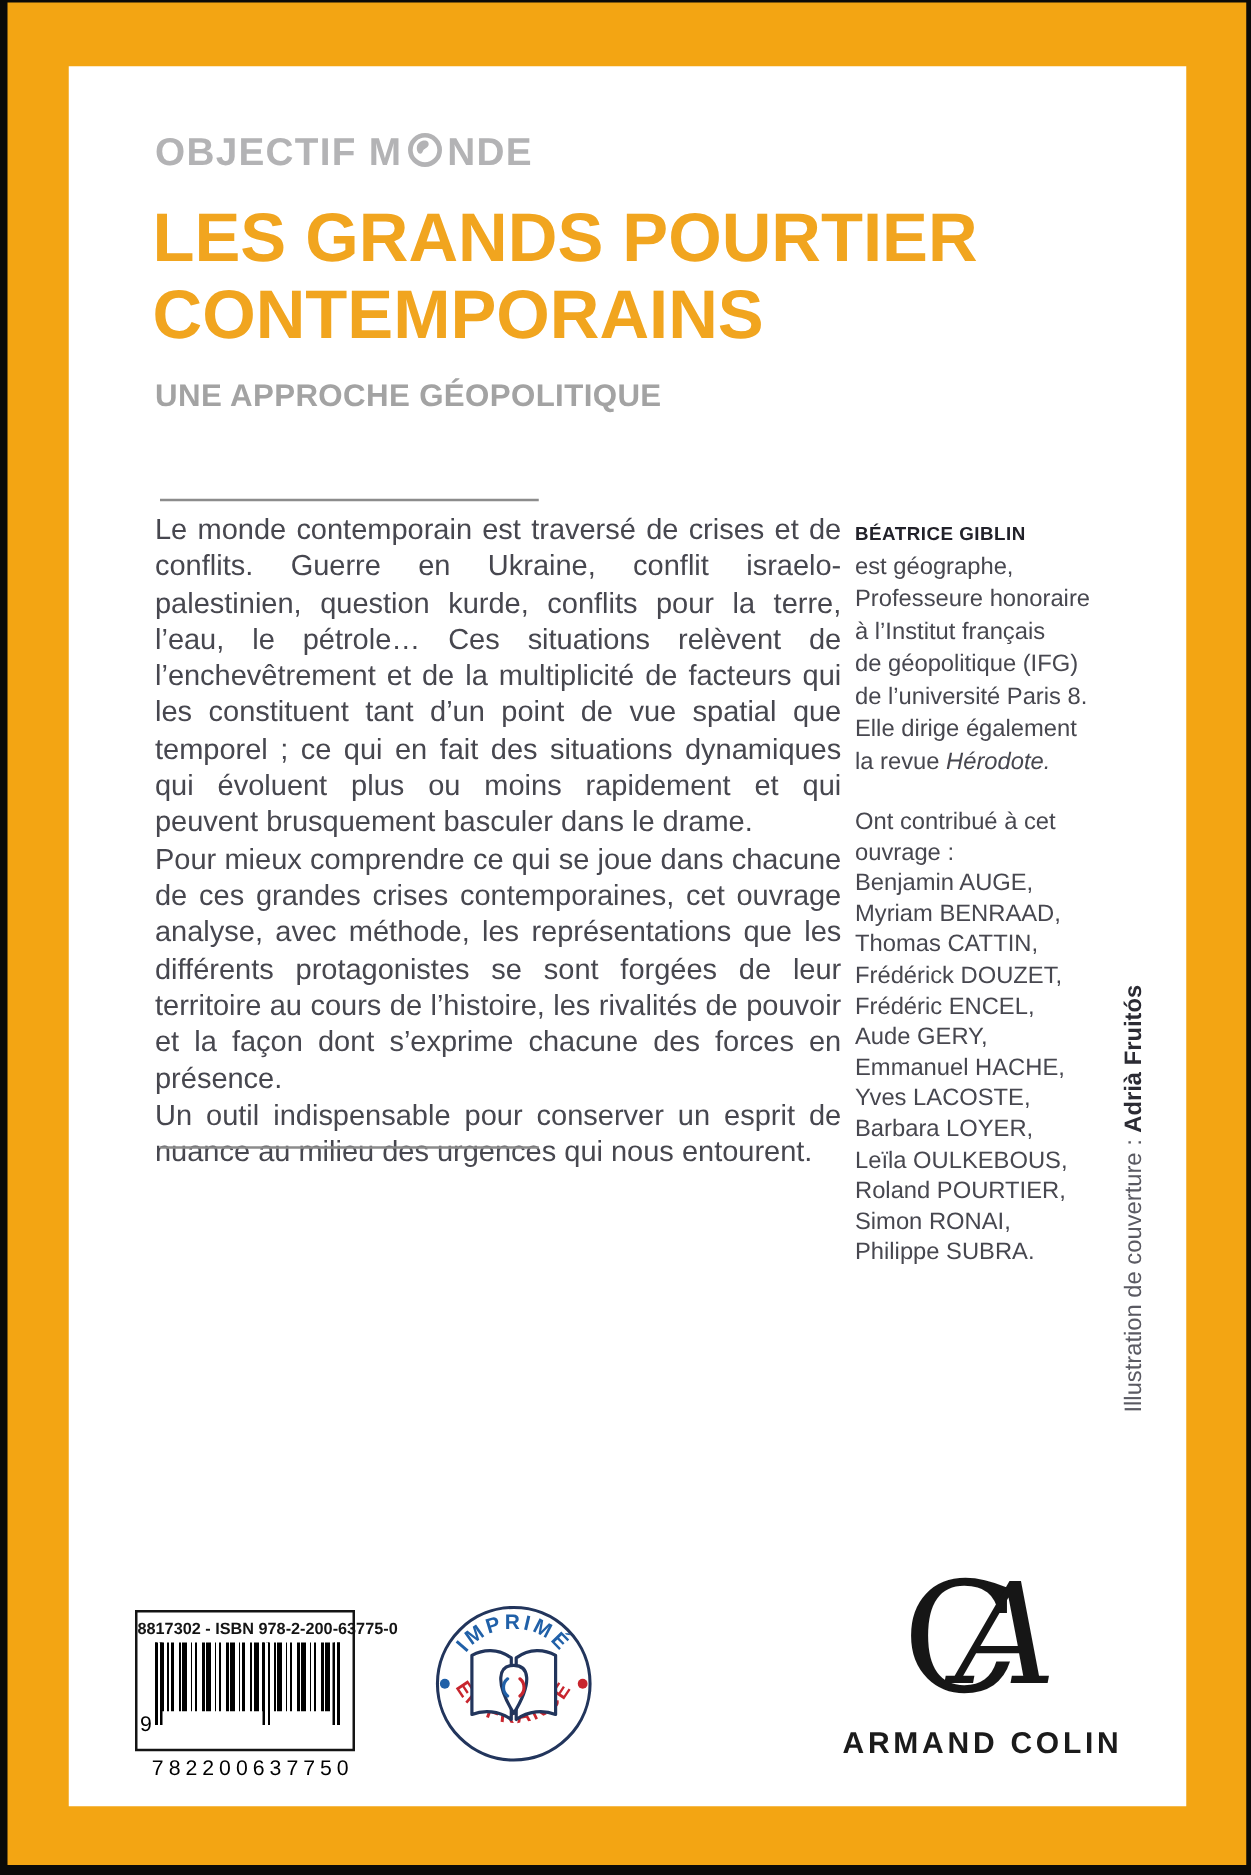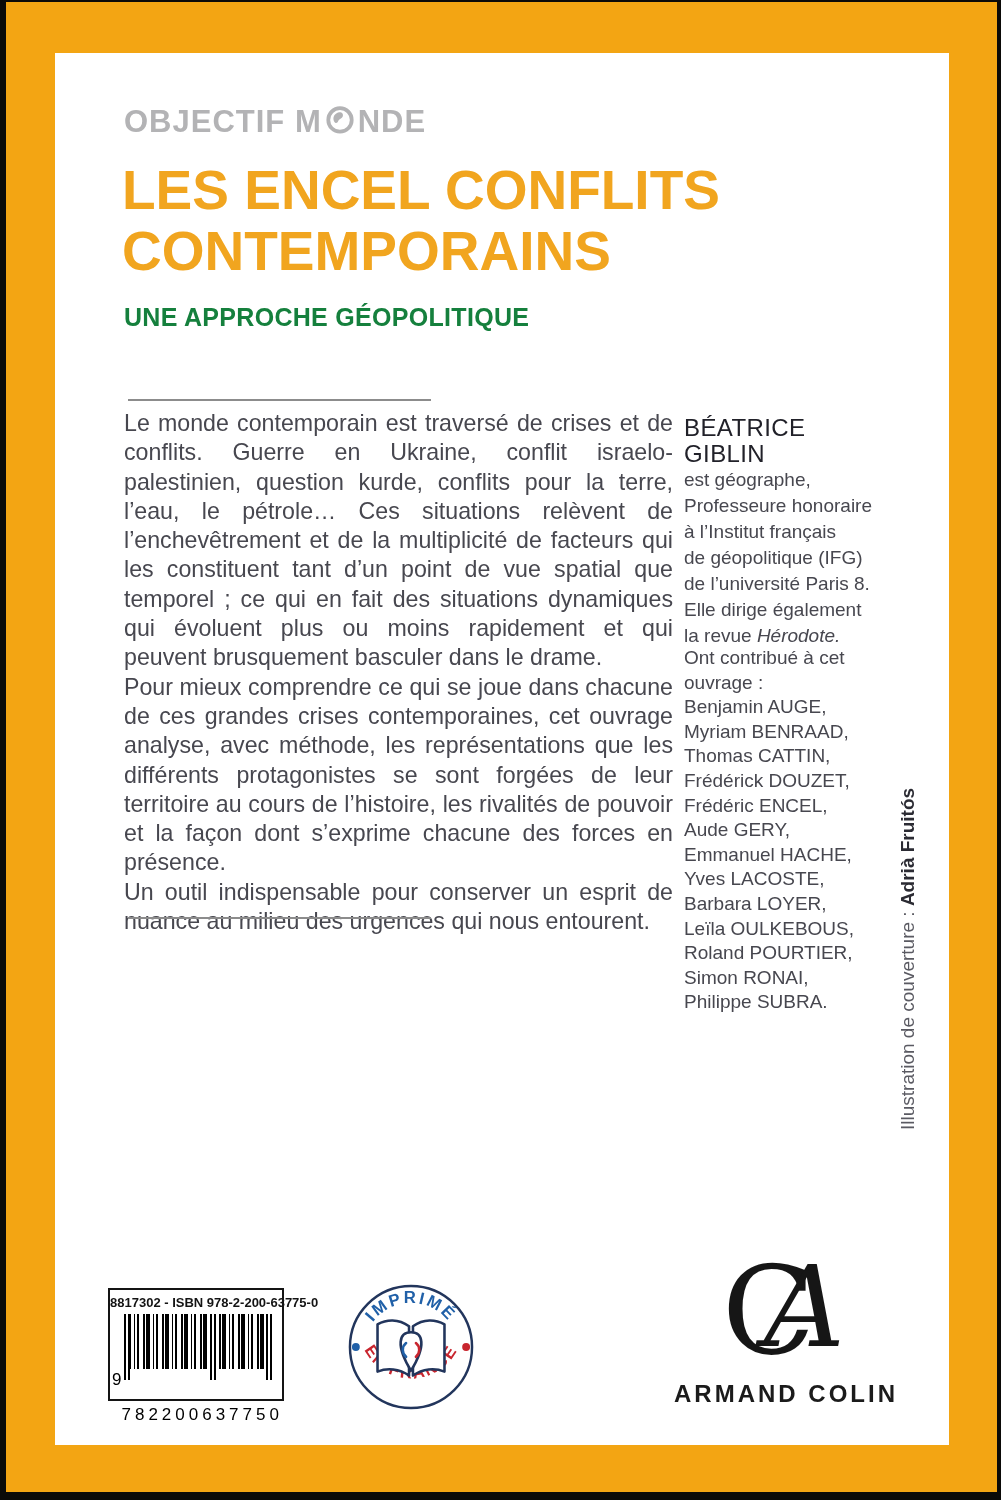--- a/index.html
+++ b/index.html
@@ -20,40 +20,40 @@
   }
   .collection .globe{display:inline-flex;margin:0 1px;}
 
   
   .title{
     position:absolute;left:122px;top:160px;
     font-size:55px;line-height:61px;font-weight:bold;color:#F1A51F;letter-spacing:0px;
   }
   .subtitle{
     position:absolute;left:124px;top:303px;
-    font-size:25px;font-weight:bold;color:#15803d;letter-spacing:0.3px;
+    font-size:25px;font-weight:bold;color:#a3a3a3;letter-spacing:0.3px;
   }
 
   .rule{position:absolute;height:2px;background:#8C8C8C;width:303px;left:128px;}
   .rule-top{top:399px;}
   .rule-bottom{top:917px;}
 
   
   .description{
     position:absolute;left:124px;top:409px;width:549px;
     font-size:23.2px;line-height:29.3px;color:#47474F;text-align:justify;
   }
   .description p{margin:0;}
 
   
   .author-col{
     position:absolute;left:684px;top:415px;width:204px;
     font-size:19px;line-height:26px;color:#47474F;
   }
-  .author-name{font-weight:normal;color:#212129;font-size:24px;letter-spacing:0.4px;}
+  .author-name{font-weight:bold;color:#212129;font-size:15px;letter-spacing:0.4px;}
   .author-bio{white-space:pre-line;}
   .journal{font-style:italic;}
 
   .contributors{
     position:absolute;left:684px;top:646px;width:214px;
     font-size:19px;line-height:24.6px;color:#47474F;
   }
   .contributors span{display:block;}
 
   
@@ -111,21 +111,21 @@
     <span class="globe">
       <svg width="30" height="30" viewBox="0 0 32 32">
         <circle cx="16" cy="17" r="12.5" fill="none" stroke="#B3B3B5" stroke-width="4"></circle>
         <path d="M12 10 c4 -2.5 8 -0.5 7 3 c-0.8 2.5 -4 2.5 -5 5.5 c-0.8 2.3 -3.4 2.2 -4.4 -0.2 c-1.2 -3 -0.6 -6.5 2.4 -8.3z" fill="#B3B3B5"></path>
       </svg>
     </span>
     <span>NDE</span>
 </div>
 
 <div class="title">
-  <div>LES ENCEL CONFLITS</div>
+  <div>LES GRANDS POURTIER</div>
   <div>CONTEMPORAINS</div>
 </div>
 <div class="subtitle">UNE APPROCHE GÉOPOLITIQUE</div>
 
 <div class="rule rule-top"></div>
 
 <div class="description">
   <p>Le monde contemporain est traversé de crises et de conflits. Guerre en Ukraine, conflit israelo-palestinien, question kurde, conflits pour la terre, l’eau, le pétrole… Ces situations relèvent de l’enchevêtrement et de la multiplicité de facteurs qui les constituent tant d’un point de vue spatial que temporel ; ce qui en fait des situations dynamiques qui évoluent plus ou moins rapidement et qui peuvent brusquement basculer dans le drame.</p>
   <p>Pour mieux comprendre ce qui se joue dans chacune de ces grandes crises contemporaines, cet ouvrage analyse, avec méthode, les représentations que les différents protagonistes se sont forgées de leur territoire au cours de l’histoire, les rivalités de pouvoir et la façon dont s’exprime chacune des forces en présence.</p>
   <p>Un outil indispensable pour conserver un esprit de nuance au milieu des urgences qui nous entourent.</p>

